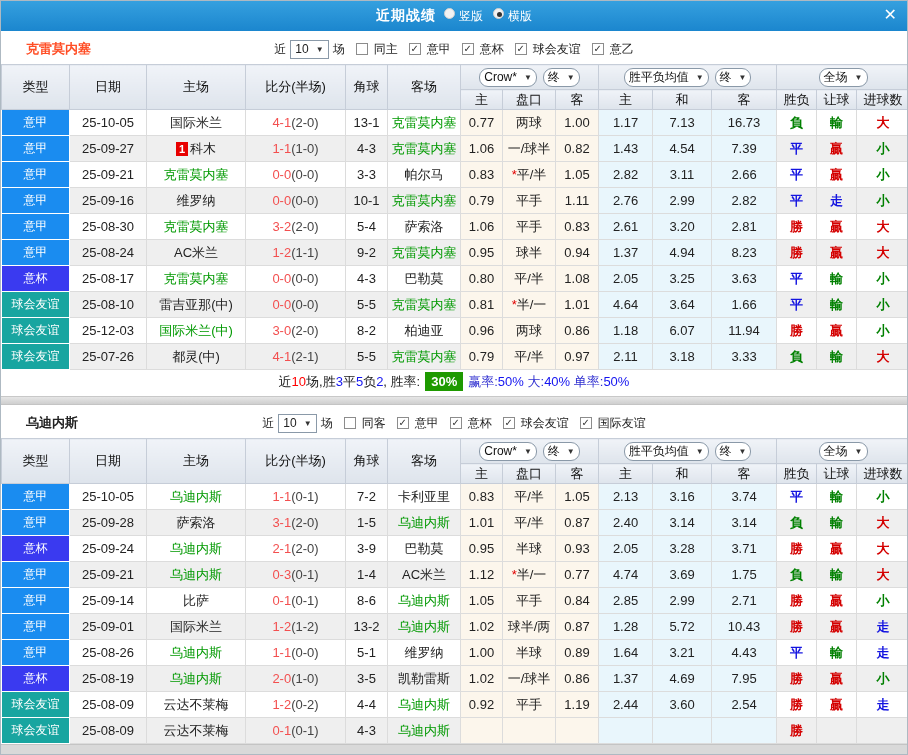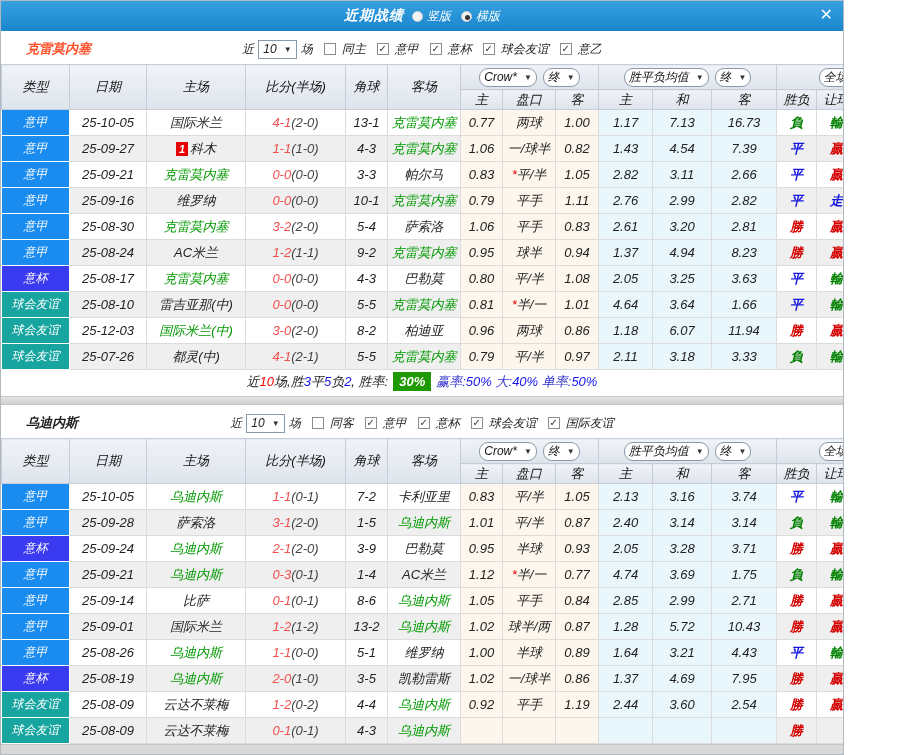--- a/index.html
+++ b/index.html
@@ -1,26 +1,26 @@
 <!DOCTYPE html>
 <html><head>
 <meta charset="utf-8">
 <style>
   * { margin:0; padding:0; box-sizing:border-box; }
   body { width:908px; height:755px; overflow:hidden; background:#fff;
          font-family:"Liberation Sans","DejaVu Sans",sans-serif; }
-  .wrap { width:844px; height:755px; overflow:hidden; background:#fff;
-          border:1px solid #AEB9C2; position:relative;font-style:italic; }
+  .wrap { width:908px; height:755px; overflow:hidden; background:#fff;
+          border:1px solid #AEB9C2; position:relative; }
 
   
   .top-bar { height:30px; background:linear-gradient(180deg,#35A0DF 0%,#1B86CE 100%);
              display:flex; align-items:center; justify-content:center; position:relative; color:#fff; }
   .title { font-weight:bold; font-size:14px; letter-spacing:1px; }
   .radios { margin-left:8px; display:inline-flex; align-items:center; gap:10px; font-size:12px; }
-  .radio-item { display:inline-flex; align-items:center; gap:4px; cursor:pointer; }
+  .radio-item { display:inline-flex; gap:4px; cursor:pointer; }
   .radio-dot { width:11px; height:11px; border-radius:50%; background:#F2F2F2;
                border:1px solid #CFCFCF; display:inline-block; position:relative; }
   .radio-dot.on::after { content:""; position:absolute; left:3px; top:3px; width:5px; height:5px;
                border-radius:50%; background:#333; }
   .close { position:absolute; right:10px; top:4px; font-size:16px; font-weight:bold; cursor:pointer; }
 
   
   .filter-row { height:26px; margin-top:5px; display:flex; align-items:center;
                 font-size:12px; color:#222; position:relative; }
   .team-name { position:absolute; left:25px; font-weight:bold; font-size:13px; color:#222; }

